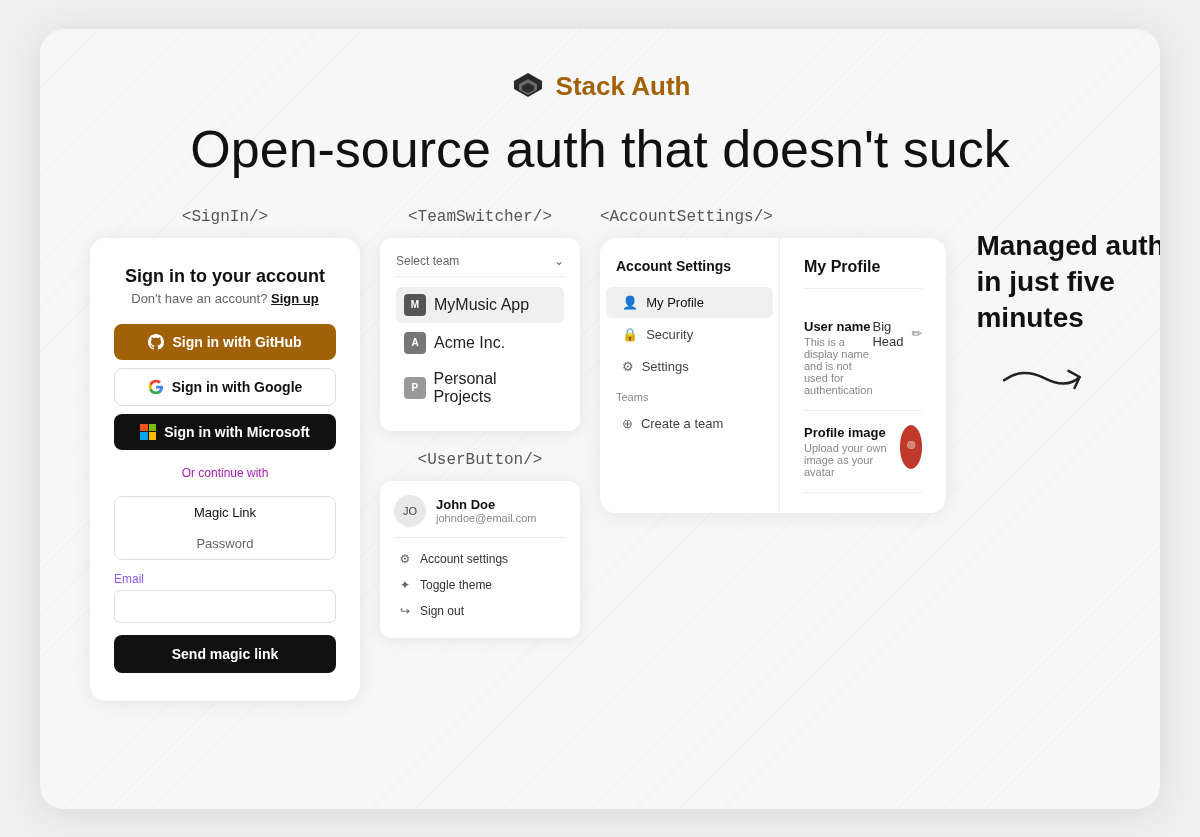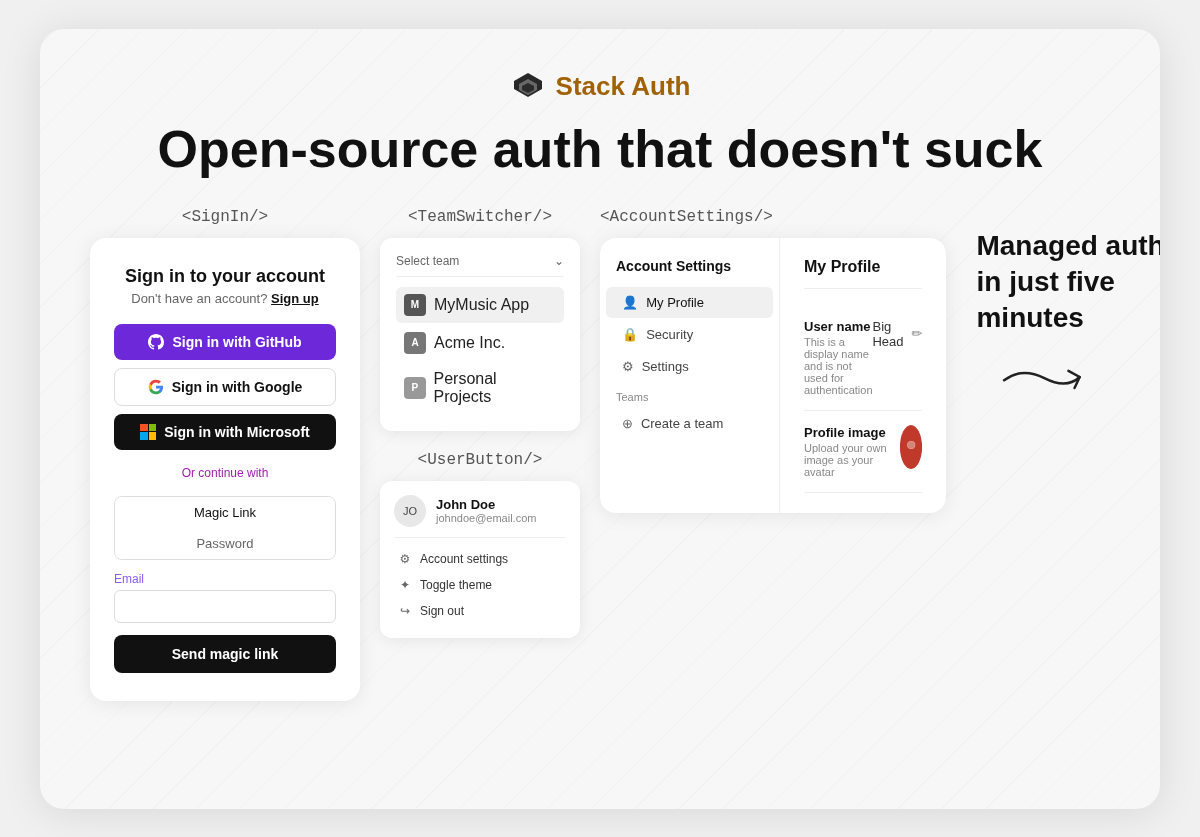--- a/index.html
+++ b/index.html
@@ -67,21 +67,21 @@
     }
 
     .logo-text {
       font-size: 26px;
       font-weight: 700;
       color: #a16207;
     }
 
     .headline {
       font-size: 52px;
-      font-weight: 700;
+      font-weight: 400;
       color: #111;
       line-height: 1.1;
       margin-bottom: 30px;
     }
 
     
     .columns {
       display: flex;
       gap: 20px;
       align-items: flex-start;
@@ -136,21 +136,21 @@
       font-size: 14px;
       font-weight: 600;
       display: flex;
       align-items: center;
       justify-content: center;
       gap: 8px;
       margin-bottom: 8px;
     }
 
     .btn-github {
-      background: #6d28d9;
+      background: #a16207;
       color: #fff;
     }
 
     .btn-google {
       background: #fff;
       color: #111;
       border: 1px solid #ddd;
     }
 
     .btn-microsoft {

